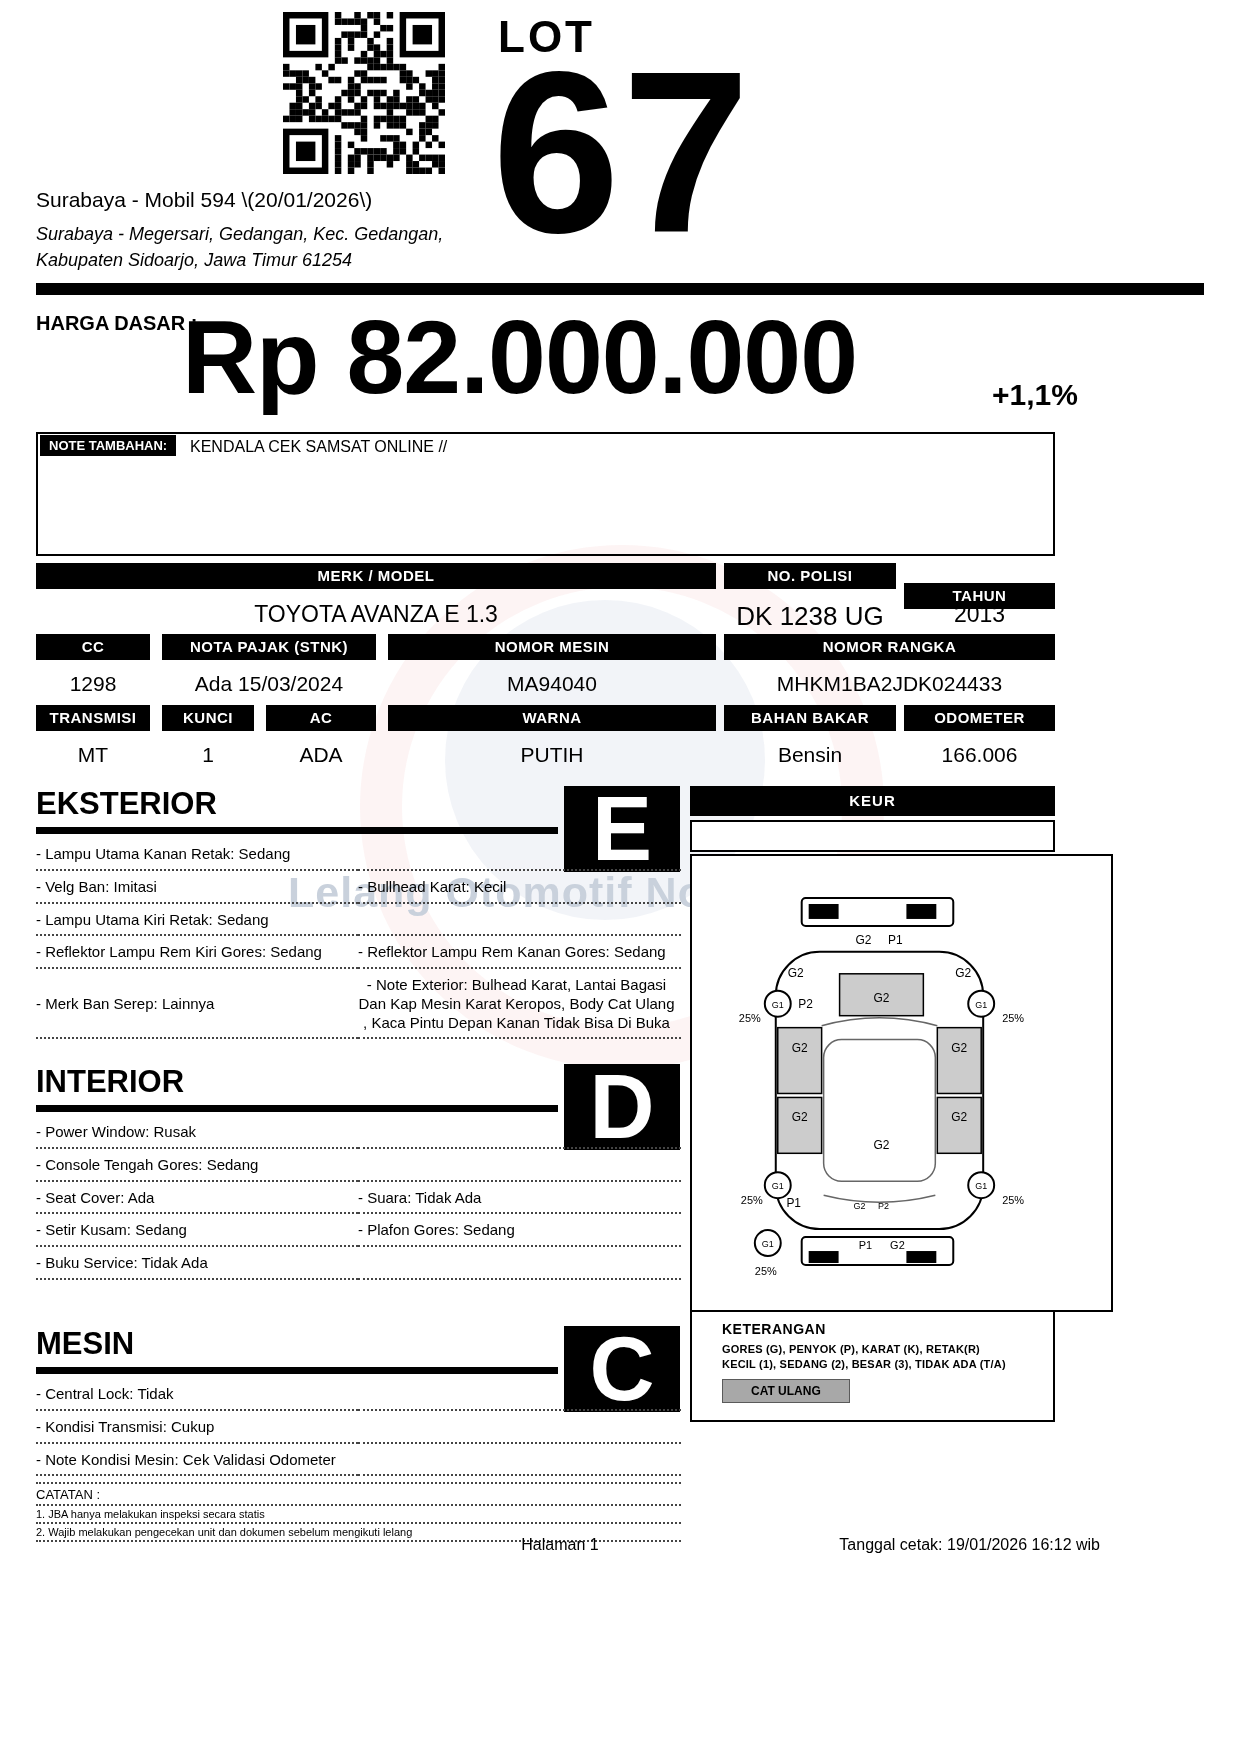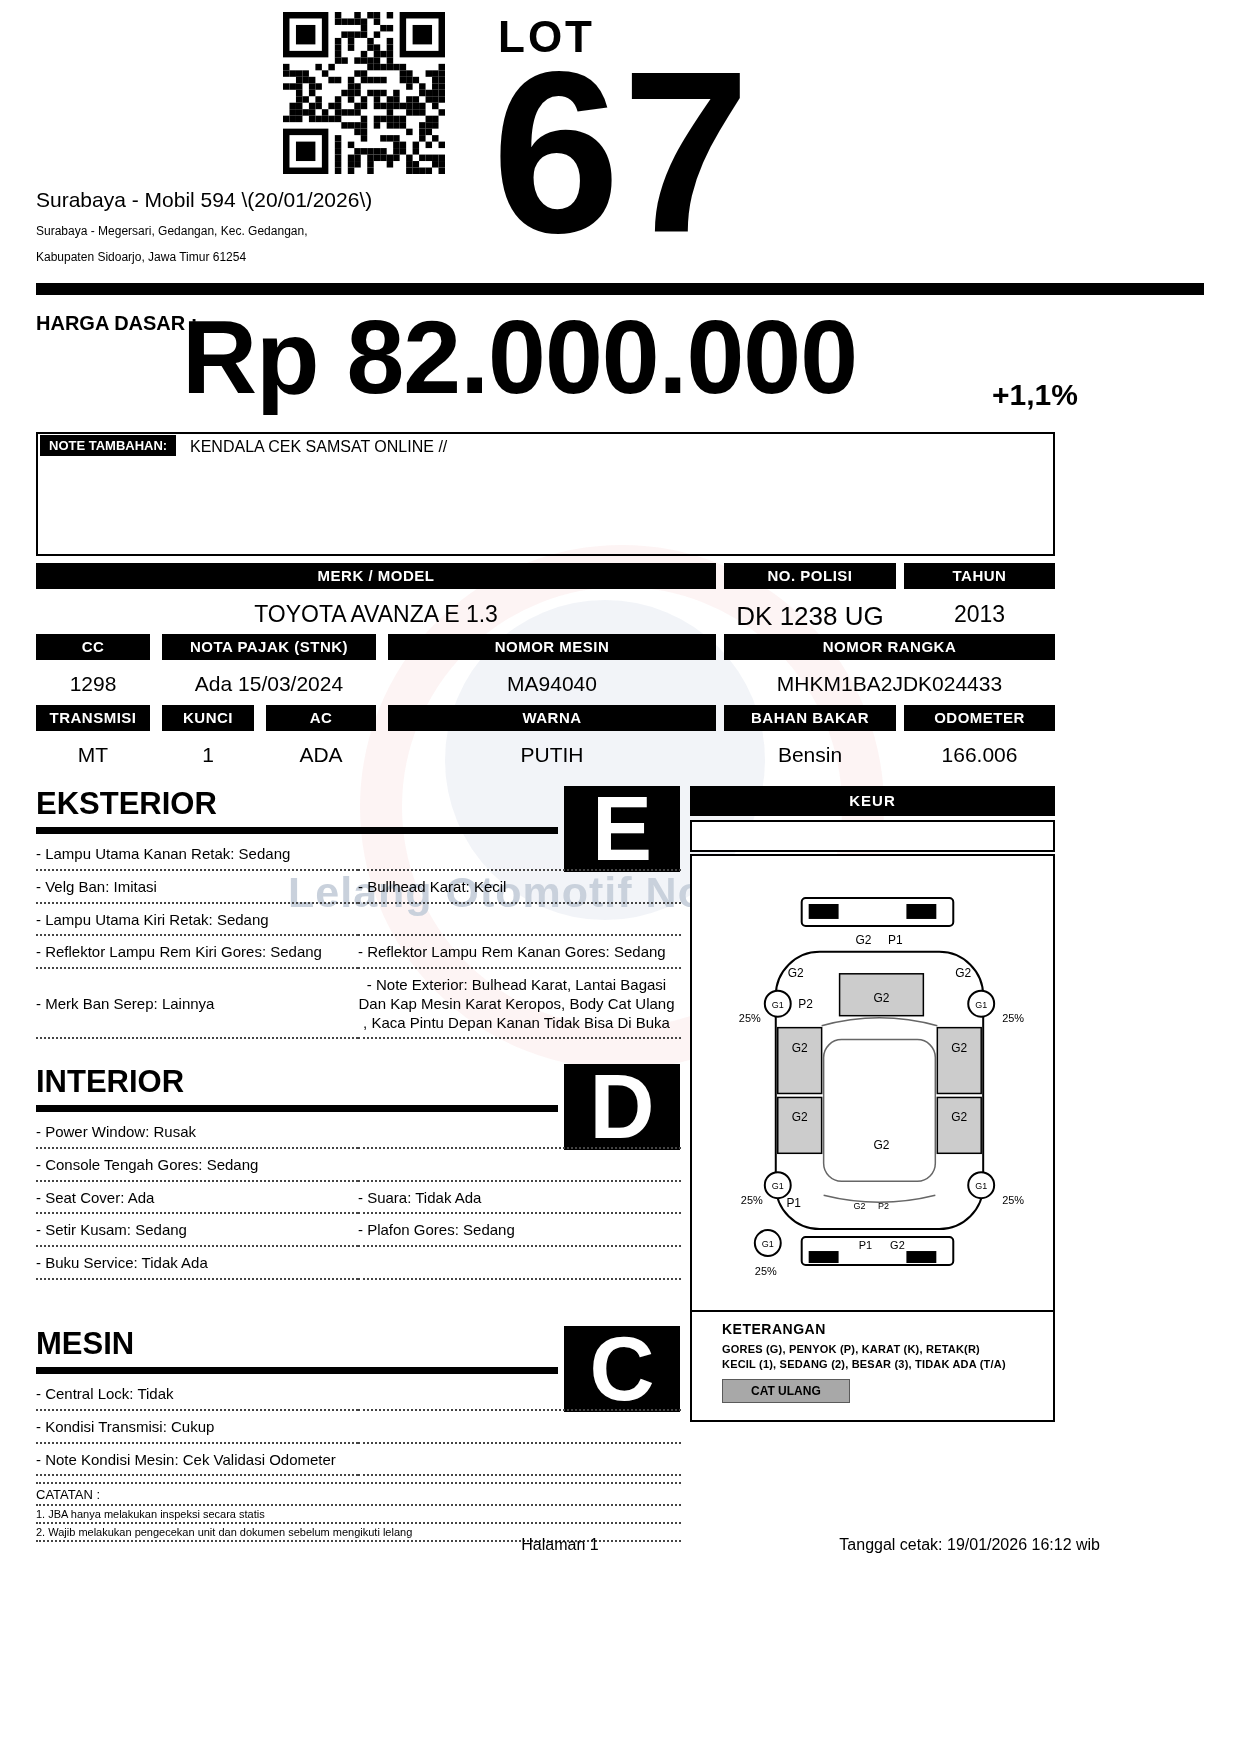--- a/index.html
+++ b/index.html
@@ -12,21 +12,21 @@
   .wm-circle{position:absolute;left:445px;top:600px;width:320px;height:320px;background:#24408e;
              border-radius:50%;opacity:0.06;}
   .wm-text{position:absolute;left:288px;top:868px;font-size:43px;font-weight:bold;color:#c9d1dc;
            letter-spacing:1px;white-space:nowrap;}
 
   .qr{position:absolute;left:283px;top:12px;width:162px;height:162px;}
   .lot-label{position:absolute;left:498px;top:12px;font-size:44px;font-weight:bold;letter-spacing:3px;}
   .lot-number{position:absolute;left:462px;top:38px;width:320px;text-align:center;
               font-size:230px;font-weight:bold;line-height:1;letter-spacing:2px;}
   .auction-title{position:absolute;left:36px;top:188px;font-size:21px;}
-  .addr{position:absolute;left:36px;font-size:12px;}
+  .addr{position:absolute;left:36px;font-size:18px;font-style:italic;}
   .divider{position:absolute;left:36px;top:283px;width:1168px;height:12px;background:#000;}
 
   .price-label{position:absolute;left:36px;top:312px;font-size:20px;font-weight:bold;}
   .price-amount{position:absolute;left:182px;top:300px;font-size:104px;font-weight:bold;line-height:1.1;
                 letter-spacing:-1px;white-space:nowrap;}
   .price-increment{position:absolute;left:992px;top:378px;font-size:30px;font-weight:bold;}
 
   .note-box{position:absolute;left:36px;top:432px;width:1019px;height:124px;border:2px solid #000;
             box-sizing:border-box;background:transparent;}
   .note-label{position:absolute;left:2px;top:1px;background:#000;color:#fff;font-size:13px;
@@ -55,22 +55,22 @@
 
   .footer-page{position:absolute;left:460px;top:1536px;width:200px;text-align:center;font-size:16px;}
   .footer-print{position:absolute;left:700px;top:1536px;width:400px;text-align:right;font-size:16px;}
 
   
   .keur-bar{position:absolute;left:690px;top:786px;width:365px;height:30px;background:#000;color:#fff;
             text-align:center;line-height:30px;font-size:15px;font-weight:bold;letter-spacing:1px;
             box-sizing:border-box;}
   .keur-box{position:absolute;left:690px;top:820px;width:365px;height:32px;border:2px solid #000;
             background:#fff;box-sizing:border-box;}
-  .diagram-box{position:absolute;left:690px;top:854px;width:365px;height:458px;border:2px solid #000;
-               background:#fff;box-sizing:border-box;text-align:center;}
+  .diagram-box{position:absolute;left:690px;top:854px;width:423px;height:458px;border:2px solid #000;
+               background:#fff;box-sizing:border-box;}
   .ket-box{position:absolute;left:690px;top:1310px;width:365px;height:112px;border:2px solid #000;
            background:#fff;box-sizing:border-box;padding:9px 30px;}
   .ket-title{font-size:14px;font-weight:bold;letter-spacing:0.5px;}
   .ket-line{font-size:11px;font-weight:bold;margin-top:6px;letter-spacing:0.2px;}
   .cat-ulang{display:inline-block;margin-top:9px;padding:4px 28px;background:#a8a8a8;border:1px solid #5a5a5a;
              font-size:12px;font-weight:bold;}
 
   .dtext text{font-size:12px;fill:#000;}
   .dtext text.sm{font-size:9px;}
   .dtext text.pct{font-size:11px;}
@@ -341,21 +341,21 @@
   <div class="price-amount">Rp 82.000.000</div>
   <div class="price-increment">+1,1%</div>
 
   <div class="note-box">
     <div class="note-label">NOTE TAMBAHAN:</div>
     <div class="note-text">KENDALA CEK SAMSAT ONLINE //</div>
   </div>
 
   <div class="hdr" style="left:36px;top:563px;width:680px">MERK / MODEL</div>
   <div class="hdr" style="left:724px;top:563px;width:172px">NO. POLISI</div>
-  <div class="hdr" style="left:904px;top:563px;width:151px">TAHUN</div>
+  <div class="hdr" style="left:904px;top:583px;width:151px">TAHUN</div>
   <div class="val" style="left:36px;top:592px;width:680px;font-size:23px">TOYOTA AVANZA E 1.3</div>
   <div class="val" style="left:724px;top:592px;width:172px;font-size:26px">DK 1238 UG</div>
   <div class="val" style="left:904px;top:592px;width:151px;font-size:23px">2013</div>
 
   <div class="hdr" style="left:36px;top:634px;width:114px">CC</div>
   <div class="hdr" style="left:162px;top:634px;width:214px">NOTA PAJAK (STNK)</div>
   <div class="hdr" style="left:388px;top:634px;width:328px">NOMOR MESIN</div>
   <div class="hdr" style="left:724px;top:634px;width:331px">NOMOR RANGKA</div>
   <div class="val" style="left:36px;top:663px;width:114px">1298</div>
   <div class="val" style="left:162px;top:663px;width:214px">Ada 15/03/2024</div>

